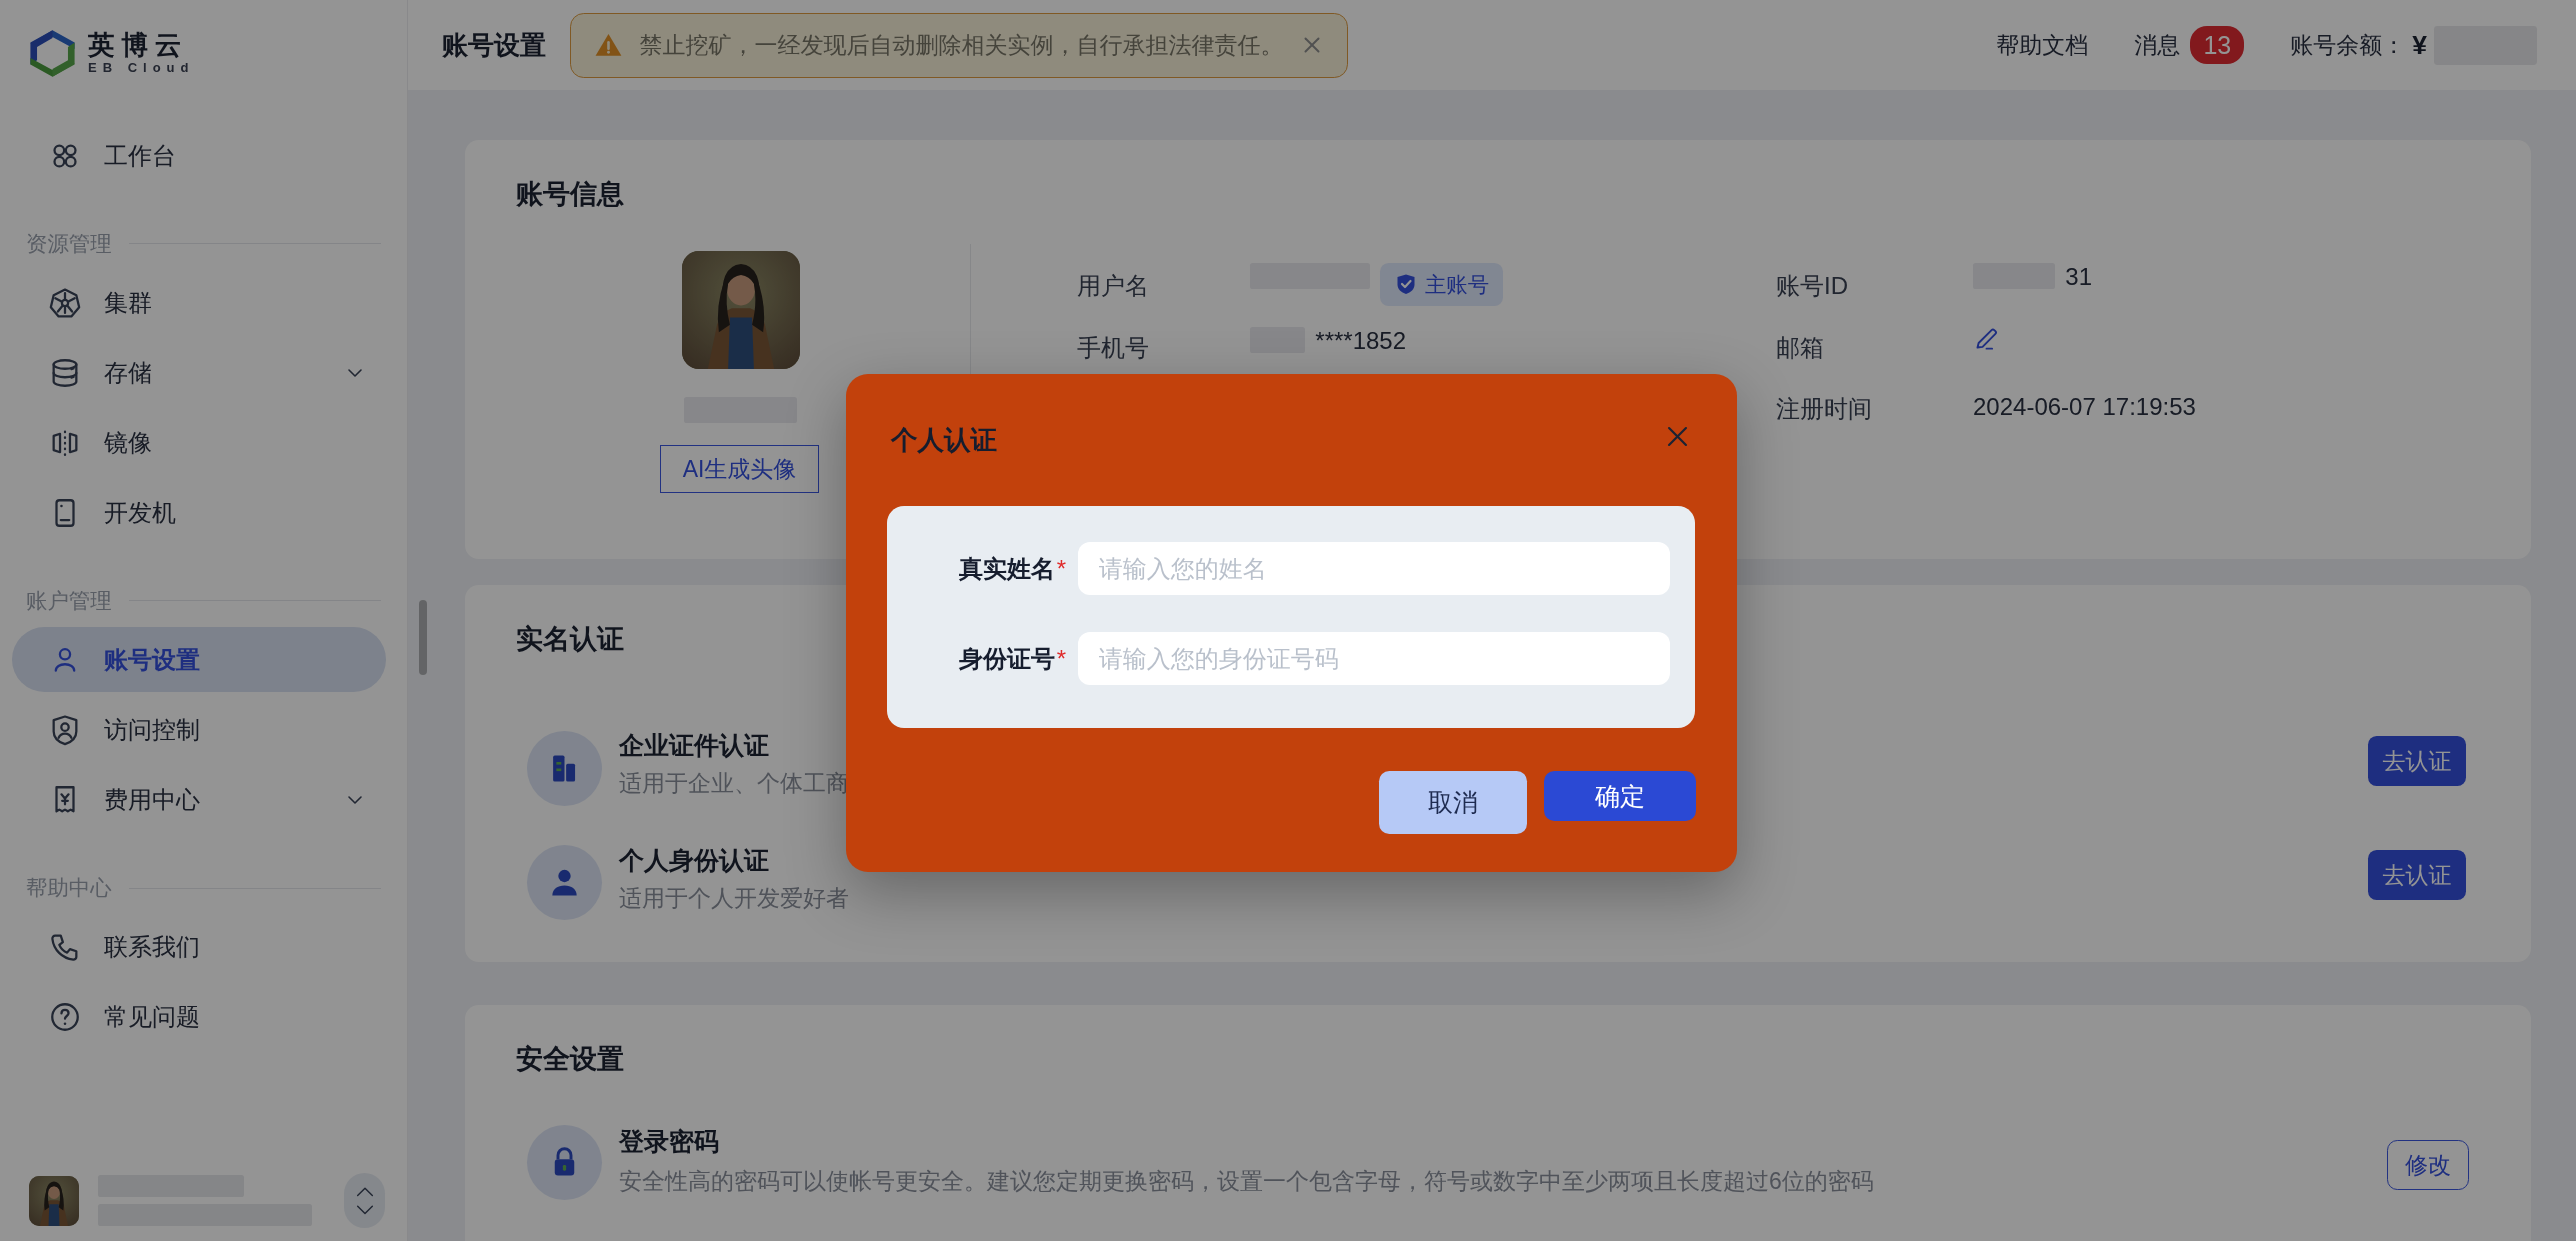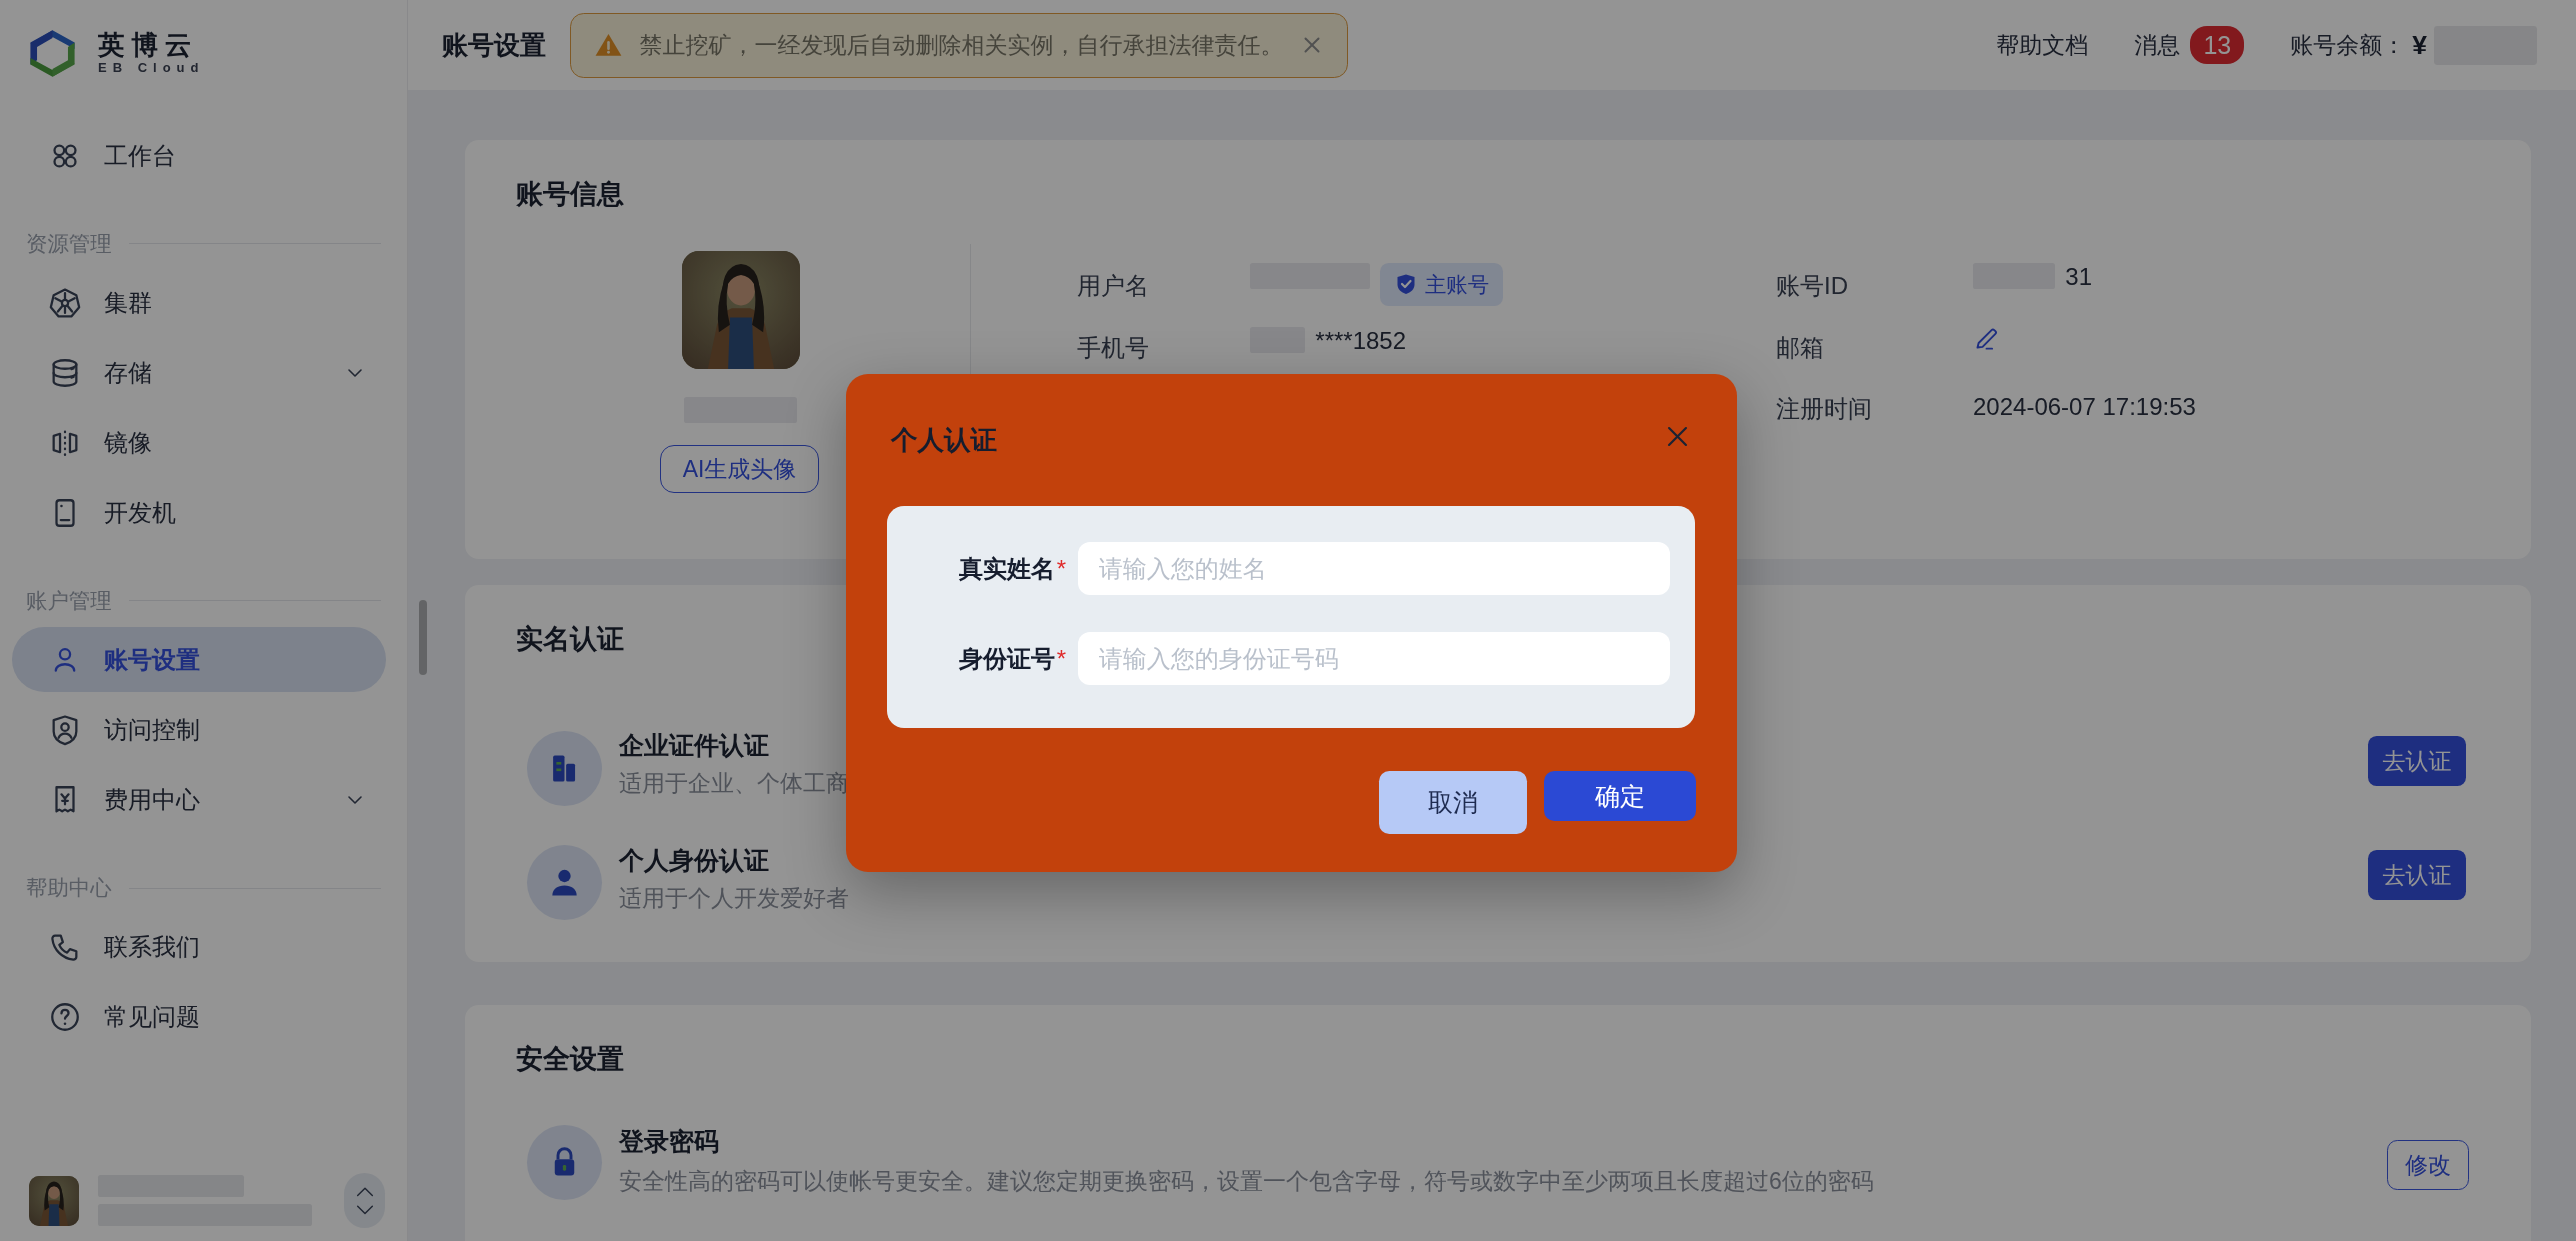--- a/index.html
+++ b/index.html
@@ -2,21 +2,21 @@
 <html style="font-size:13.7px"><head>
 <meta charset="utf-8">
 <style>
   * { margin:0; padding:0; box-sizing:border-box; }
   html,body { width:2576px; height:1242px; overflow:hidden; }
   body { font-family:"Liberation Sans","DejaVu Sans",sans-serif; background:#fff; color:#2a3142; }
   .app { position:relative; width:2576px; height:1242px; overflow:hidden; background:#eef0f4; }
 
   
   .sidebar { position:absolute; left:0; top:0; width:408px; height:100%; background:#fff; border-right:0.9px solid #ececf0; z-index:10; }
-  .logo { display:flex; align-items:center; gap:19px; padding:17px 0 0 26px; height:89px; }
+  .logo { display:flex; align-items:center; gap:9px; padding:17px 0 0 26px; height:89px; }
   .logo-mark { width:53px; height:53px; flex:none; }
   .logo-text-cn { font-size:26.5px; font-weight:700; color:#1c2333; letter-spacing:6.9px; line-height:1.1; }
   .logo-text-en { font-size:13px; color:#3c4354; letter-spacing:6px; font-weight:700; }
   .side-item { display:flex; align-items:center; gap:22px; height:65px; margin:5.1px 20.6px 5.1px 12px; padding-left:36px; border-radius:34px; font-size:24px; color:#2a3142; cursor:pointer; }
   .side-item svg { width:34px; height:34px; flex:none; }
   .side-item.active { background:#d7e0f1; color:#3450dd; font-weight:700; }
   .side-item .chev { margin-left:auto; margin-right:19px; width:24px !important; height:24px !important; }
   .side-section { display:flex; align-items:center; gap:17px; margin:41px 26px 12px 26px; font-size:21.4px; color:#99a0ad; }
   .side-section::after { content:""; flex:1; height:0.9px; background:#e4e6ea; }
   .mt-big { margin-top:34px; }
@@ -42,21 +42,21 @@
 
   
   .content { position:absolute; left:408px; top:90px; right:0; bottom:0; background:#eef0f4; overflow:hidden; }
   .card { position:absolute; left:57px; width:2066px; background:#fff; border-radius:13.7px; }
   .card-1 { top:50px; height:419px; }
   .card-2 { top:495px; height:377px; }
   .card-3 { top:915px; height:360px; }
   .card-title { position:absolute; left:51px; top:36px; font-size:27px; font-weight:700; color:#1c2333; }
   .avatar-big { position:absolute; left:217px; top:111px; width:118px; height:118px; border-radius:17px; overflow:hidden; }
   .uname-blur { position:absolute; left:219px; top:257px; width:113px; height:26px; background:#e9e9ee; border-radius:2.6px; }
-  .btn-outline { display:flex; align-items:center; justify-content:center; border:1.7px solid #3b57e0; color:#3450dd; border-radius:14px; background:#fff; font-size:23px; cursor:pointer; }
+  .btn-outline { display:flex; align-items:center; justify-content:center; border:1.7px solid #3b57e0; color:#3450dd; border-radius:0; background:#fff; font-size:23px; cursor:pointer; }
   .ai-btn { position:absolute; left:195px; top:305px; width:159px; height:48px; }
   .vdiv { position:absolute; left:505px; top:104px; width:0.9px; height:265px; background:#e7e9ed; }
   .info-label { position:absolute; font-size:24px; color:#3a4254; }
   .info-value { position:absolute; font-size:24px; color:#2a3142; display:flex; align-items:flex-start; gap:10.3px; }
   .redact { background:#e9e9ee; border-radius:2.6px; display:inline-block; }
   .badge-main { display:inline-flex; align-items:center; gap:6.9px; background:#dfe8fb; color:#3450dd; font-size:21.4px; border-radius:8.6px; padding:6.9px 13.7px; }
   .badge-main svg { width:24px; height:24px; }
   .pencil { width:27px; height:27px; cursor:pointer; }
   .vitem-circle { position:absolute; width:75px; height:75px; border-radius:50%; background:#dce4f5; display:flex; align-items:center; justify-content:center; }
   .vitem-circle svg { width:39px; height:39px; }

